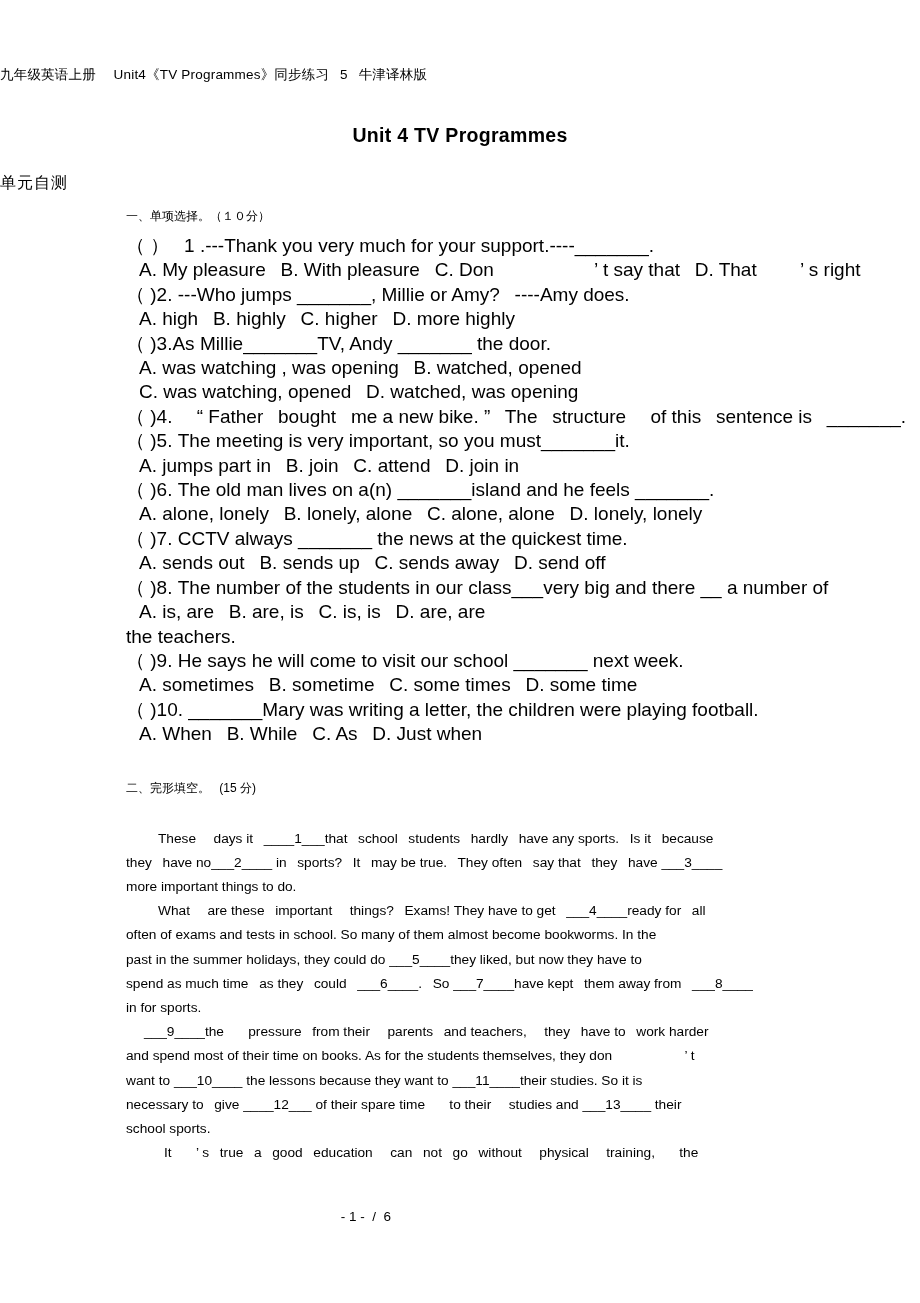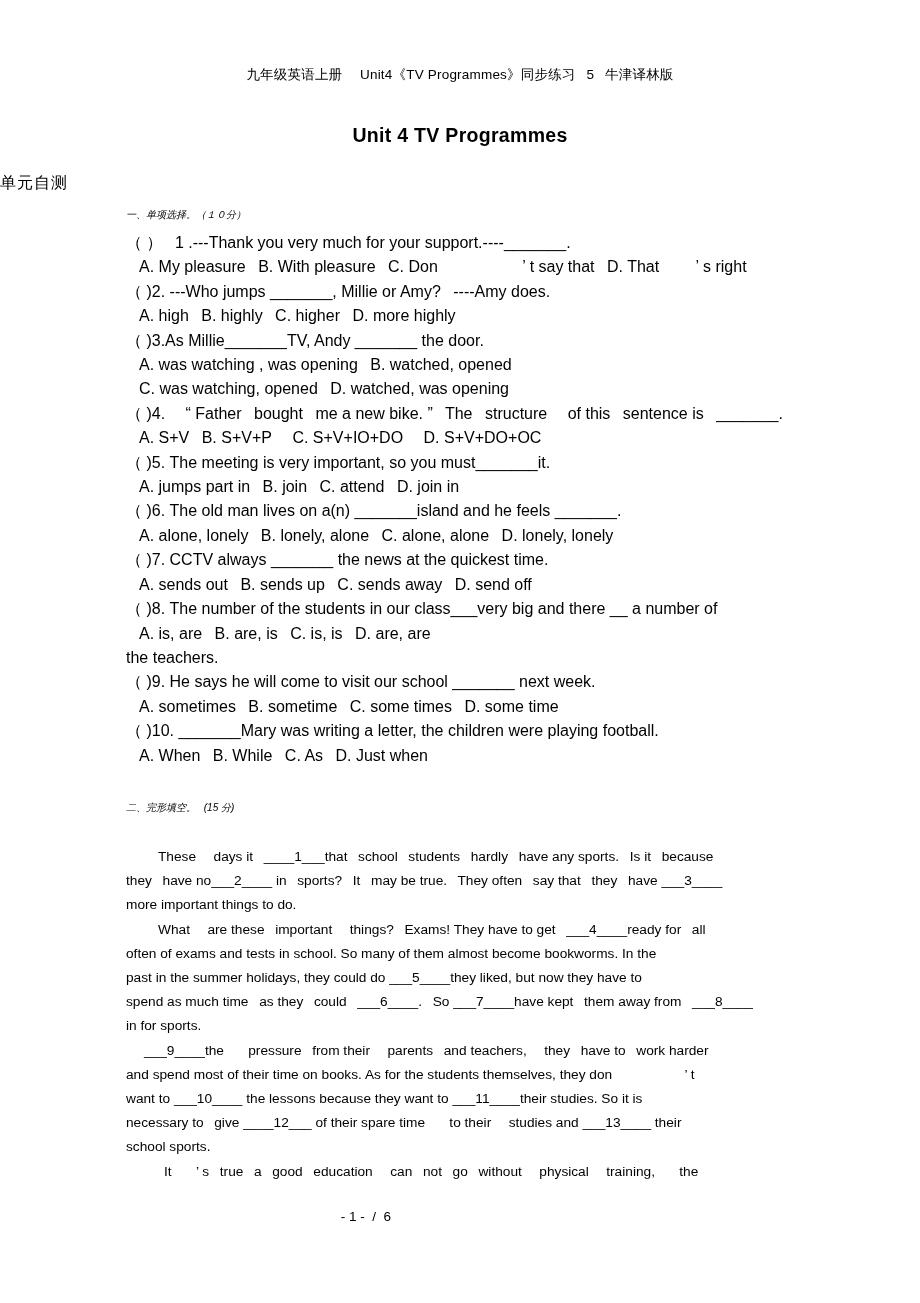--- a/index.html
+++ b/index.html
@@ -22,21 +22,20 @@
     height: 1303px;
     box-sizing: border-box;
   }
 
   
   .doc-header {
     position: absolute;
     top: 66px;
     left: 0;
     width: 920px;
-    text-align: center;
     font-size: 13.5px;
     letter-spacing: 0.2px;
     white-space: pre;
   }
 
   
   .doc-title {
     position: absolute;
     top: 124px;
     left: 0;
@@ -58,32 +57,31 @@
 
   
   .content {
     position: absolute;
     top: 208px;
     left: 126px;
     width: 668px;
   }
 
   .section-heading {
-    font-size: 10px;
+    font-size: 12px;
     margin: 0 0 9px 0;
     white-space: pre;
-    font-style: italic;
   }
   .section-heading.second {
     margin-top: 33px;
     margin-bottom: 30px;
   }
 
   .q-line {
-    font-size: 16px;
+    font-size: 19px;
     line-height: 24.4px;
     margin: 0;
     white-space: pre;
   }
   .q-line.opts {
     padding-left: 13px;
   }
 
   
   .cloze-p {
@@ -145,21 +143,20 @@
       </div>
 
       <div>
         <p class="q-line">（ )3.As Millie_______TV, Andy _______ the door.</p>
         <p class="q-line opts">A. was watching , was opening  B. watched, opened</p>
         <p class="q-line opts">C. was watching, opened  D. watched, was opening</p>
       </div>
 
       <div>
         <p class="q-line">（ )4.  “ Father  bought  me a new bike. ”  The  structure   of this  sentence is  _______.</p>
-        <p class="q-line opts">A. S+V  B. S+V+P   C. S+V+IO+DO   D. S+V+DO+OC</p>
       </div>
 
       <div>
         <p class="q-line">（ )5. The meeting is very important, so you must_______it.</p>
         <p class="q-line opts">A. jumps part in  B. join  C. attend  D. join in</p>
       </div>
 
       <div>
         <p class="q-line">（ )6. The old man lives on a(n) _______island and he feels _______.</p>
         <p class="q-line opts">A. alone, lonely  B. lonely, alone  C. alone, alone  D. lonely, lonely</p>

